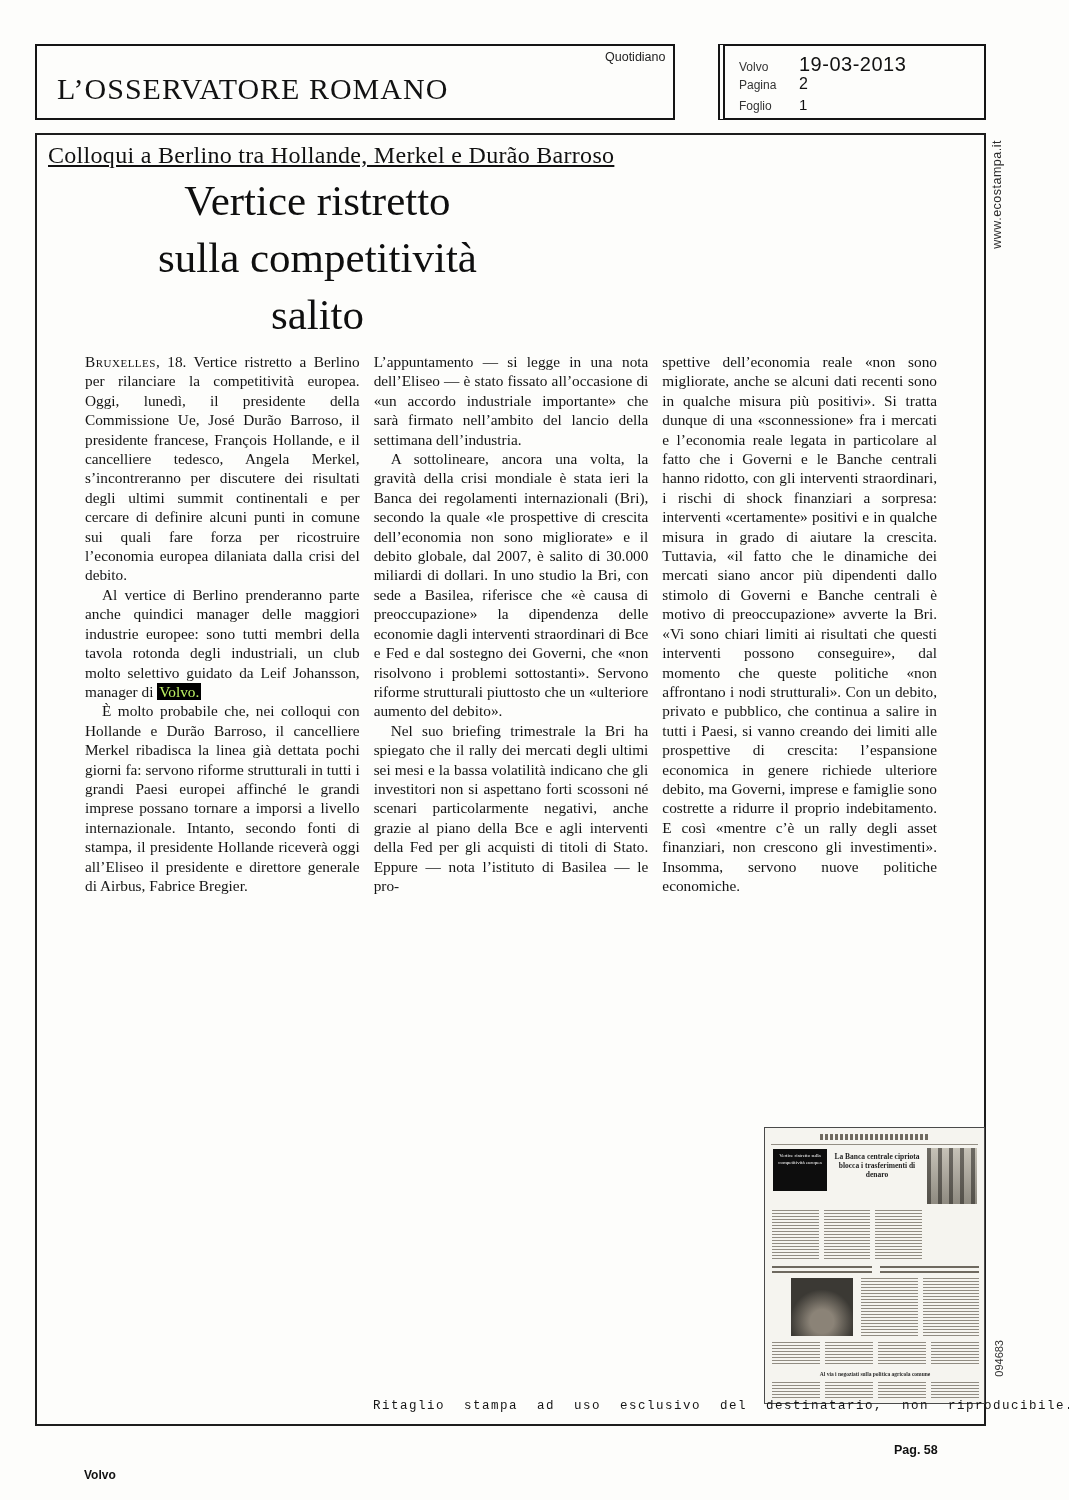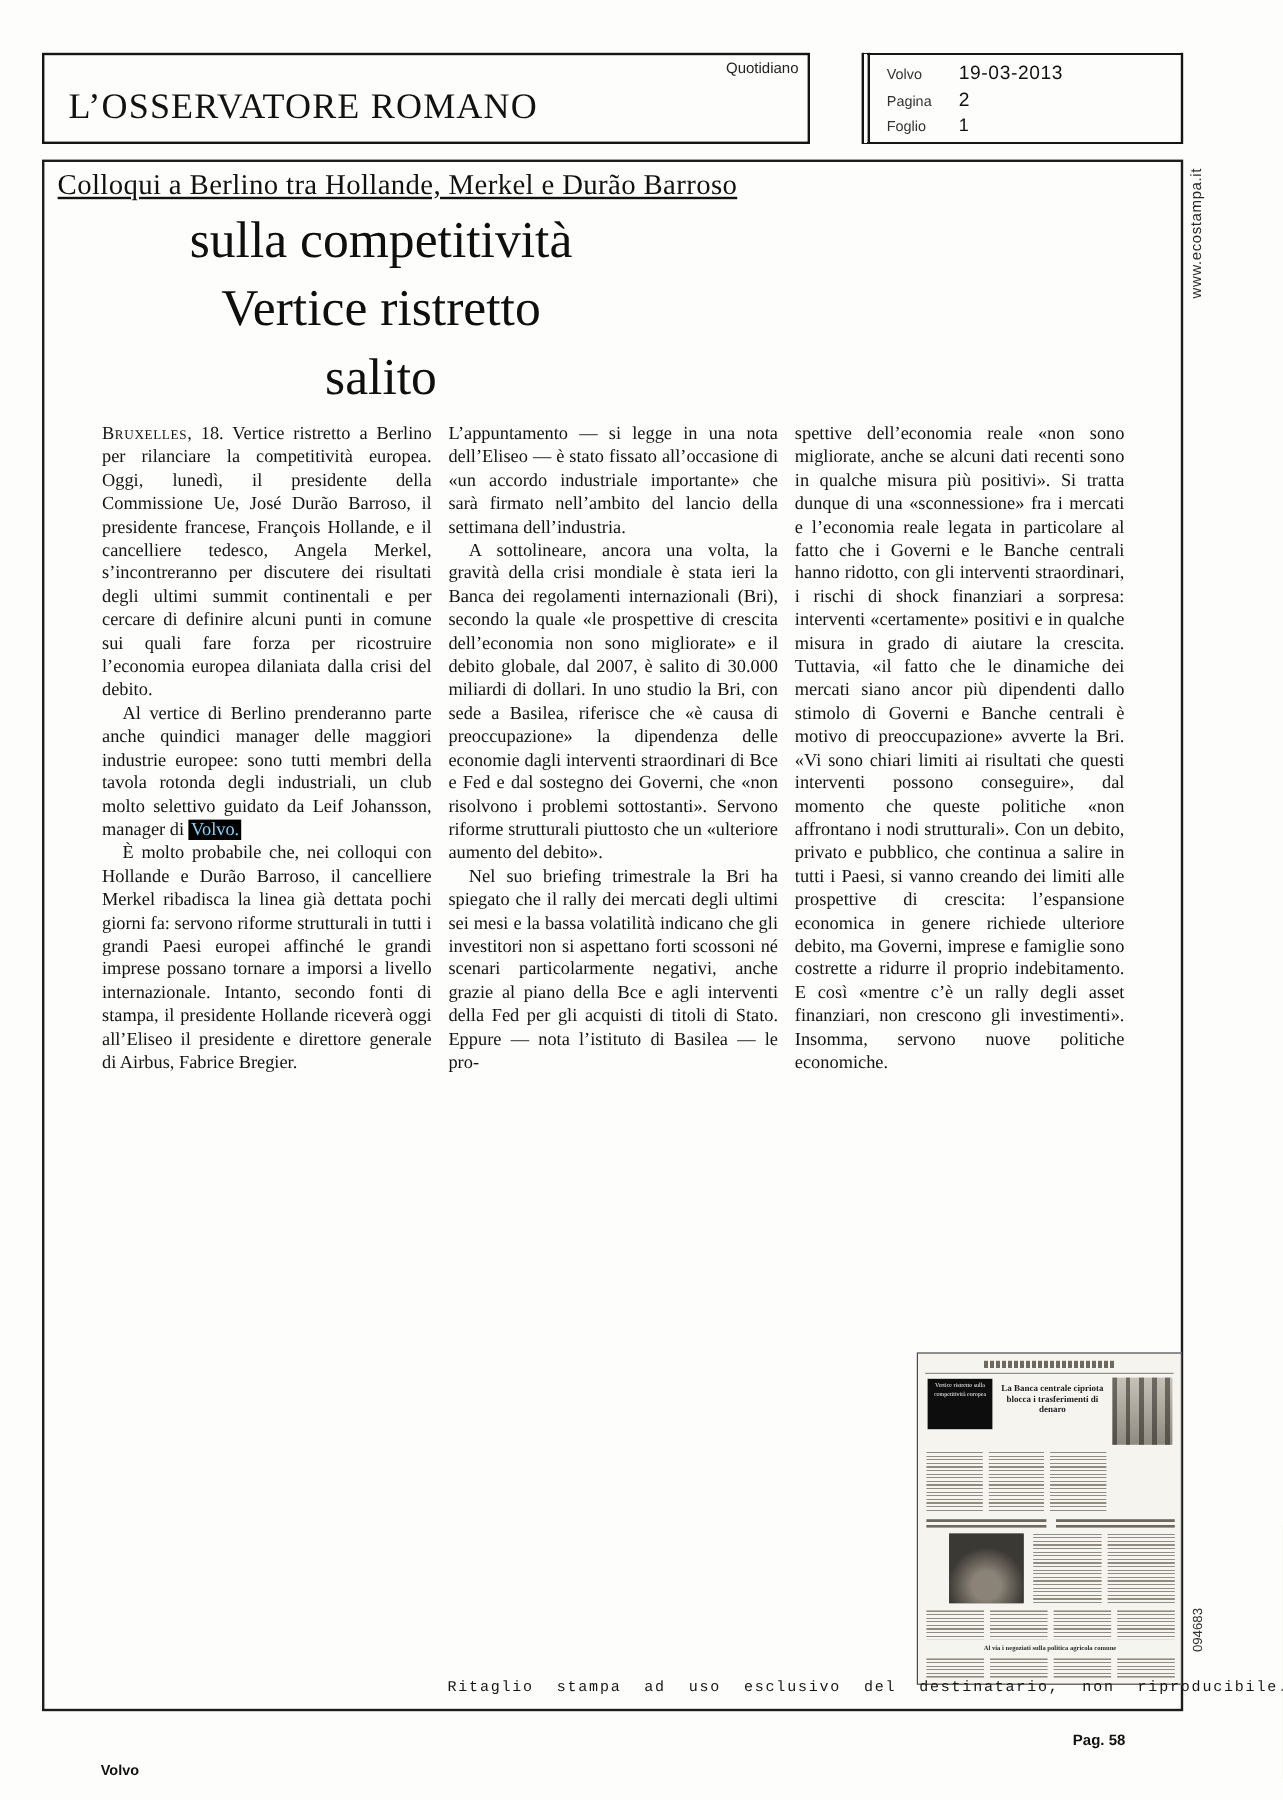--- a/index.html
+++ b/index.html
@@ -27,21 +27,21 @@
     box-sizing:border-box; background:#fdfdfb;
   }
   .meta-row { position:absolute; left:14px; display:flex; align-items:baseline; }
   .meta-row.r0 { top:7px; }
   .meta-row.r1 { top:29px; }
   .meta-row.r2 { top:50px; }
   .meta-label {
     width:60px; font-family:"Liberation Sans",sans-serif; font-size:12px; color:#333;
   }
   .meta-value { font-family:"Liberation Sans",sans-serif; color:#111; letter-spacing:0.5px; }
-  .meta-value.v0 { font-size:16px; }
+  .meta-value.v0 { font-size:20px; }
   .meta-value.v1 { font-size:16px; }
   .meta-value.v2 { font-size:15px; }
   
   .clip-box {
     position:absolute; left:35px; top:133px; width:951px; height:1293px;
     border:2px solid #1d1d1d; box-sizing:border-box; background:#fdfdfb;
   }
   .kicker {
     position:absolute; left:48px; top:142px; font-size:24px;
     letter-spacing:0.3px; color:#111; white-space:nowrap;text-decoration:underline;
@@ -51,21 +51,21 @@
     text-align:center; font-size:43px; line-height:57px; color:#0f0f0f;
   }
   
   .cols { position:absolute; left:85px; top:352px; width:852px; display:flex; gap:14px; }
   .col {
     flex:1; font-size:15.3px; line-height:19.4px; text-align:justify;
     color:#141414; hyphens:auto; -webkit-hyphens:auto;
   }
   .col p { margin:0; }
   .col p.ind { text-indent:17px; }
-  .hl { background:#000; color:#7dd3fc; padding:0 2px; }
+  .hl { background:#000; color:#bef264; padding:0 2px; }
   .sc { font-variant:small-caps; letter-spacing:0.5px; }
   
   .thumb {
     position:absolute; left:764px; top:1127px; width:221px; height:277px;
     border:1px solid #4a4a4a; background:#f5f4ef; box-sizing:border-box;
   }
   .t-mast { position:absolute; left:55px; top:6px; width:110px; height:6px;
     background:repeating-linear-gradient(to right,#6f6a60 0 3px,transparent 3px 5px); }
   .t-rule { position:absolute; left:6px; top:16px; right:6px; height:0; border-top:1px solid #938e84; }
   .t-clip {
@@ -150,22 +150,22 @@
       <span class="meta-label">Foglio</span>
       <span class="meta-value v2">1</span>
     </div>
   </div>
 
   <div class="clip-box"></div>
 
   <div class="kicker">Colloqui a Berlino tra Hollande, Merkel e Durão Barroso</div>
 
   <div class="headline">
+    <div>Vertice ristretto</div>
     <div>sulla competitività</div>
-    <div>Vertice ristretto</div>
     <div>salito</div>
   </div>
 
   <div class="cols">
     <div class="col" lang="it">
         <p><span class="sc">Bruxelles</span><span>, 18. Vertice ristretto a Berlino per rilanciare la competitività europea. Oggi, lunedì, il presidente della Commissione Ue, José Durão Barroso, il presidente francese, François Hollande, e il cancelliere tedesco, Angela Merkel, s’incontreranno per discutere dei risultati degli ultimi summit continentali e per cercare di definire alcuni punti in comune sui quali fare forza per ricostruire l’economia europea dilaniata dalla crisi del debito.</span></p>
         <p class="ind"><span>Al vertice di Berlino prenderanno parte anche quindici manager delle maggiori industrie europee: sono tutti membri della tavola rotonda degli industriali, un club molto selettivo guidato da Leif Johansson, manager di </span><span class="hl">Volvo.</span></p>
         <p class="ind"><span>È molto probabile che, nei colloqui con Hollande e Durão Barroso, il cancelliere Merkel ribadisca la linea già dettata pochi giorni fa: servono riforme strutturali in tutti i grandi Paesi europei affinché le grandi imprese possano tornare a imporsi a livello internazionale. Intanto, secondo fonti di stampa, il presidente Hollande riceverà oggi all’Eliseo il presidente e direttore generale di Airbus, Fabrice Bregier.</span></p>
       </div>
     <div class="col" lang="it">

